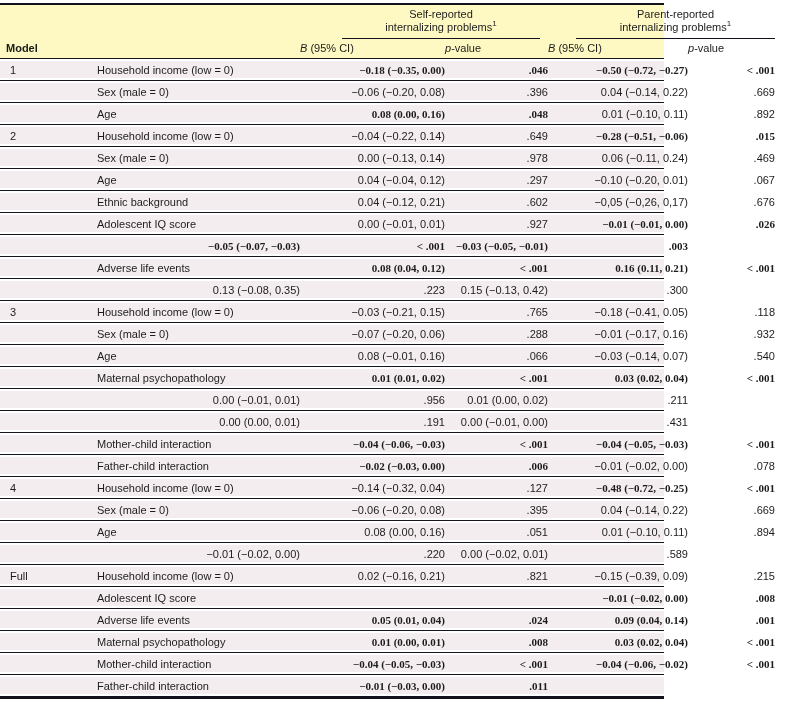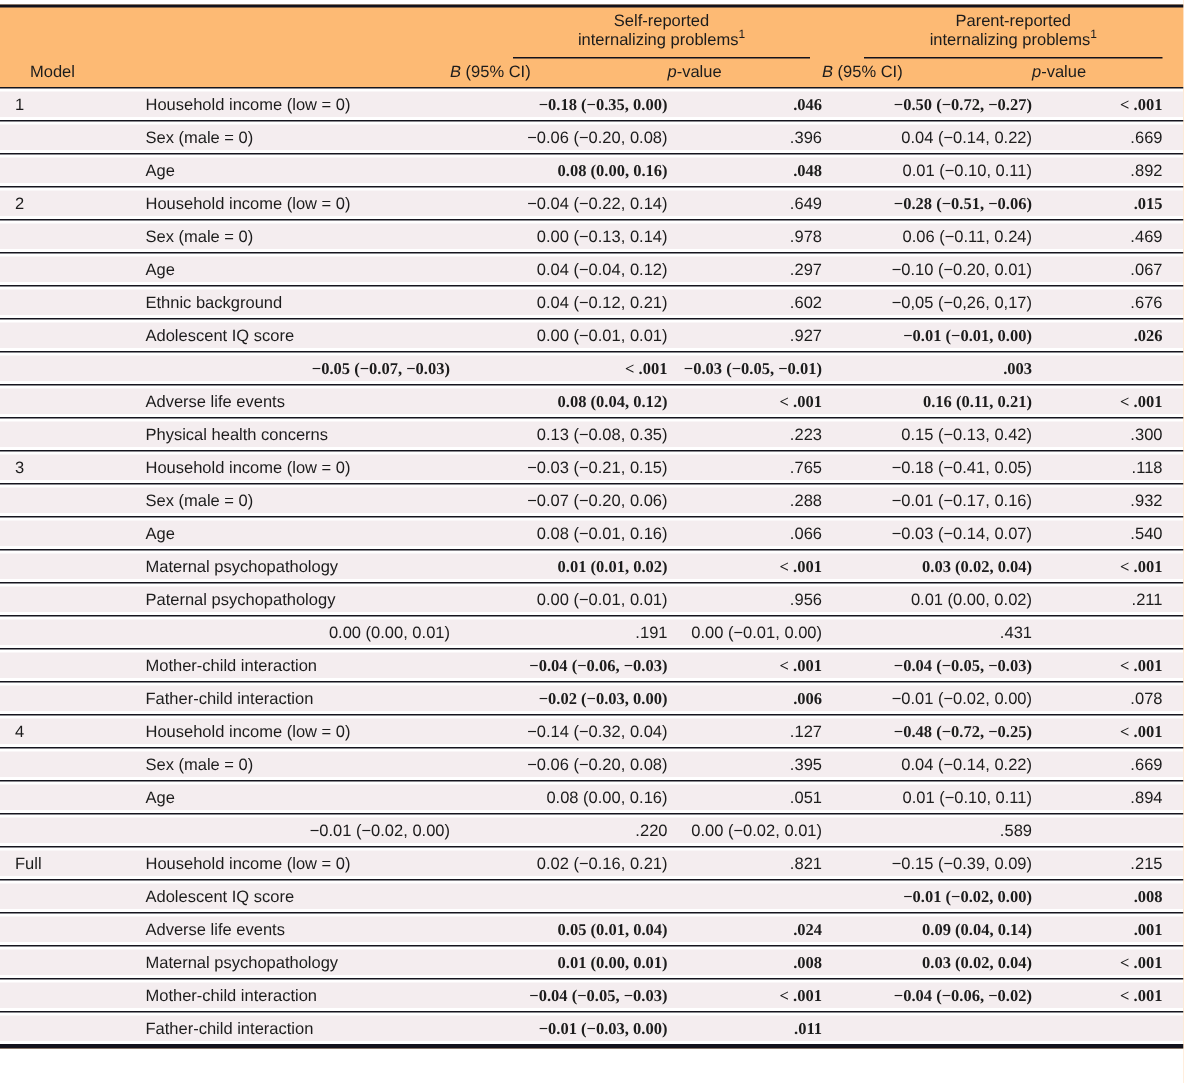--- a/index.html
+++ b/index.html
@@ -8,24 +8,24 @@
     font-family: "Liberation Sans", sans-serif;
     color: #1c1c1c;
     -webkit-font-smoothing: antialiased;
   }
   .page {
     width: 789px;
     height: 722px;
     padding-top: 3px;
   }
   .reg-table {
-    width: 789px;
+    width: 664px;
     border-top: 2px solid #12121c;
     border-bottom: 3px solid #12121c;
-    background: #fdba74;
+    background: #fef9c3;
   }
 
   
   .group-row {
     display: grid;
     grid-template-columns: 300px 248px 227px 1fr;
     padding-top: 3px;
   }
   .group-inner {
     text-align: center;
@@ -38,21 +38,21 @@
   .g1 { margin-left: 42px; margin-right: 8px; }
   .g2 { margin-left: 28px; margin-right: 0; }
 
   .colhead-row {
     display: grid;
     grid-template-columns: 85px 215px 145px 103px 140px 87px;
     padding: 3px 14px 4px 0;
     font-size: 11px;
     align-items: end;
   }
-  .colhead-row .c-model { padding-left: 20px; }
+  .colhead-row .c-model { padding-left: 6px; font-weight: bold; }
   .colhead-row .c-num { text-align: left; }
   .ital { font-style: italic; }
 
   
   .trow {
     border-top: 1px solid #15151e;
     padding: 2px 0;
     background: #ffffff;
   }
   .trow-inner {
@@ -207,21 +207,20 @@
       <div class="cell c-num bold">0.08 (0.04, 0.12)</div>
       <div class="cell c-num bold">&lt; .001</div>
       <div class="cell c-num bold">0.16 (0.11, 0.21)</div>
       <div class="cell c-num bold">&lt; .001</div>
     </div>
   </div>
 
   <div class="trow">
     <div class="trow-inner">
       <div class="cell c-model"></div>
-      <div class="cell c-var">Physical health concerns</div>
       <div class="cell c-num">0.13 (−0.08, 0.35)</div>
       <div class="cell c-num">.223</div>
       <div class="cell c-num">0.15 (−0.13, 0.42)</div>
       <div class="cell c-num">.300</div>
     </div>
   </div>
 
   <div class="trow">
     <div class="trow-inner">
       <div class="cell c-model">3</div>
@@ -262,21 +261,20 @@
       <div class="cell c-num bold">0.01 (0.01, 0.02)</div>
       <div class="cell c-num bold">&lt; .001</div>
       <div class="cell c-num bold">0.03 (0.02, 0.04)</div>
       <div class="cell c-num bold">&lt; .001</div>
     </div>
   </div>
 
   <div class="trow">
     <div class="trow-inner">
       <div class="cell c-model"></div>
-      <div class="cell c-var">Paternal psychopathology</div>
       <div class="cell c-num">0.00 (−0.01, 0.01)</div>
       <div class="cell c-num">.956</div>
       <div class="cell c-num">0.01 (0.00, 0.02)</div>
       <div class="cell c-num">.211</div>
     </div>
   </div>
 
   <div class="trow">
     <div class="trow-inner">
       <div class="cell c-model"></div>

